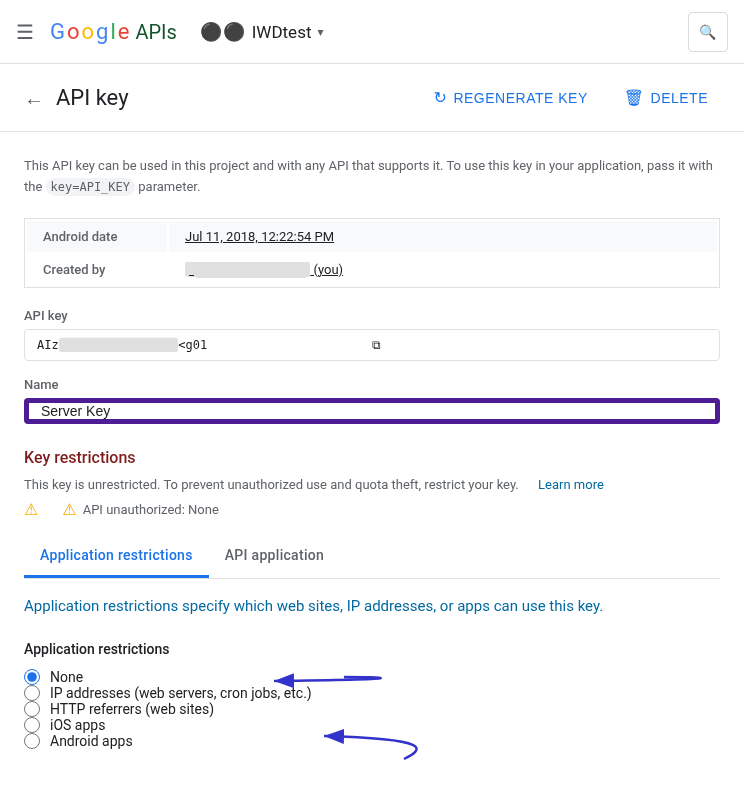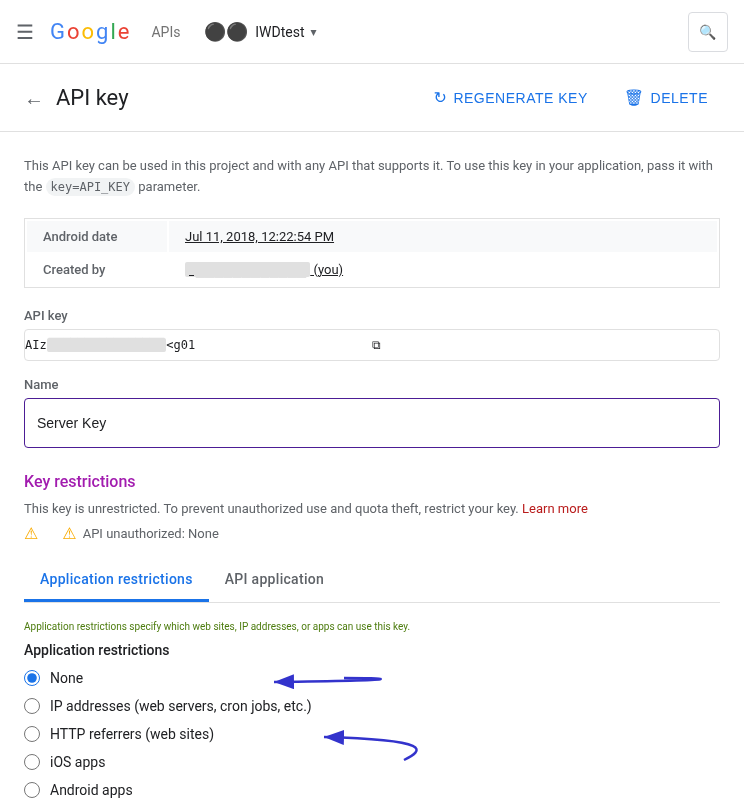--- a/index.html
+++ b/index.html
@@ -13,31 +13,31 @@
       height: 64px;
       border-bottom: 1px solid #e0e0e0;
       gap: 16px;
     }
     .header-menu-icon { font-size: 20px; color: #5f6368; cursor: pointer; }
     .google-logo { display: flex; align-items: center; gap: 2px; font-size: 22px; font-weight: 400; }
     .g-blue { color: #4285F4; }
     .g-red { color: #EA4335; }
     .g-yellow { color: #FBBC05; }
     .g-green { color: #34A853; }
-    .logo-apis { color: #737373; font-size: 14px; margin-left: 20px; }
+    .logo-apis { color: #14532d; font-size: 20px; margin-left: 4px; }
     .project-selector {
       display: flex;
       align-items: center;
       gap: 6px;
       padding: 4px 8px;
       cursor: pointer;
       color: #202124;
     }
     .project-dots { font-size: 18px; }
-    .project-name { font-size: 14px; }
+    .project-name { font-size: 17px; }
     .dropdown-arrow { color: #5f6368; font-size: 12px; }
     .header-spacer { flex: 1; }
     .search-icon-btn {
       width: 40px; height: 40px;
       border: 1px solid #dadce0;
       border-radius: 4px;
       display: flex; align-items: center; justify-content: center;
       cursor: pointer;
       color: #5f6368;
     }
@@ -88,60 +88,60 @@
     .meta-table td:last-child { color: #202124; text-decoration: underline; }
 
     
     .field-section { margin-bottom: 16px; }
     .field-label { font-size: 13px; color: #5f6368; margin-bottom: 6px; font-weight: 500; }
     .field-input-row {
       display: flex;
       align-items: center;
       border: 1px solid #e0e0e0;
       border-radius: 4px;
-      padding: 8px 0;
+      padding: 8px 12px;
       font-size: 13px;
     }
     .field-input-row span { flex: 1; color: #202124; font-family: monospace; font-size: 12px; }
     .copy-icon { color: #5f6368; cursor: pointer; font-size: 16px; }
     .text-input {
       width: 100%;
-      border: 1px solid #4c1d95;
+      border: 5px solid #4c1d95;
       border-radius: 4px;
-      padding: 16px 12px;
+      padding: 0 12px;
       font-size: 14px;
       color: #202124;
     }
 
     
-    .section-title { font-size: 16px; font-weight: 500; color: #a21caf; margin-bottom: 10px; margin-top: 24px; }
+    .section-title { font-size: 16px; font-weight: 500; color: #7f1d1d; margin-bottom: 10px; margin-top: 24px; }
     .restriction-warning-text { font-size: 13px; color: #5f6368; margin-bottom: 8px; }
-    .restriction-warning-text a { color: #b91c1c; text-decoration: none; }
+    .restriction-warning-text a { color: #0369a1; text-decoration: none; margin-left: 16px; }
     .warning-badges { display: flex; gap: 24px; margin-bottom: 16px; }
     .warning-badge { display: flex; align-items: center; gap: 6px; font-size: 13px; color: #5f6368; }
     .warning-icon { color: #f9ab00; font-size: 16px; }
 
     
     .tabs { display: flex; border-bottom: 1px solid #e0e0e0; margin-bottom: 16px; }
     .tab {
       padding: 12px 16px;
       font-size: 14px;
       font-weight: 500;
       cursor: pointer;
       color: #5f6368;
       border-bottom: 3px solid transparent;
       letter-spacing: 0.3px;
     }
     .tab.active { color: #1a73e8; border-bottom: 3px solid #1a73e8; }
 
-    .tab-description { font-size: 10px; color: #4d7c0f; margin-bottom: 8px; line-height: 1.5; }
+    .tab-description { font-size: 15px; color: #0369a1; margin-bottom: 24px; line-height: 1.5; }
 
     
     .radio-section-title { font-size: 14px; font-weight: 500; color: #202124; margin-bottom: 12px; }
-    .radio-group { display: flex; flex-direction: column; gap: 12px; margin-bottom: 20px; }
+    .radio-group { display: flex; flex-direction: column; gap: 0; margin-bottom: 20px; }
     .radio-option { display: flex; align-items: center; gap: 10px; font-size: 14px; color: #202124; cursor: pointer; }
     .radio-option input[type="radio"] { width: 16px; height: 16px; cursor: pointer; accent-color: #1a73e8; }
 
     
     .arrows-overlay { position: relative; overflow: visible; }
   </style>
 </head>
 <body>
 
 <div class="header">

